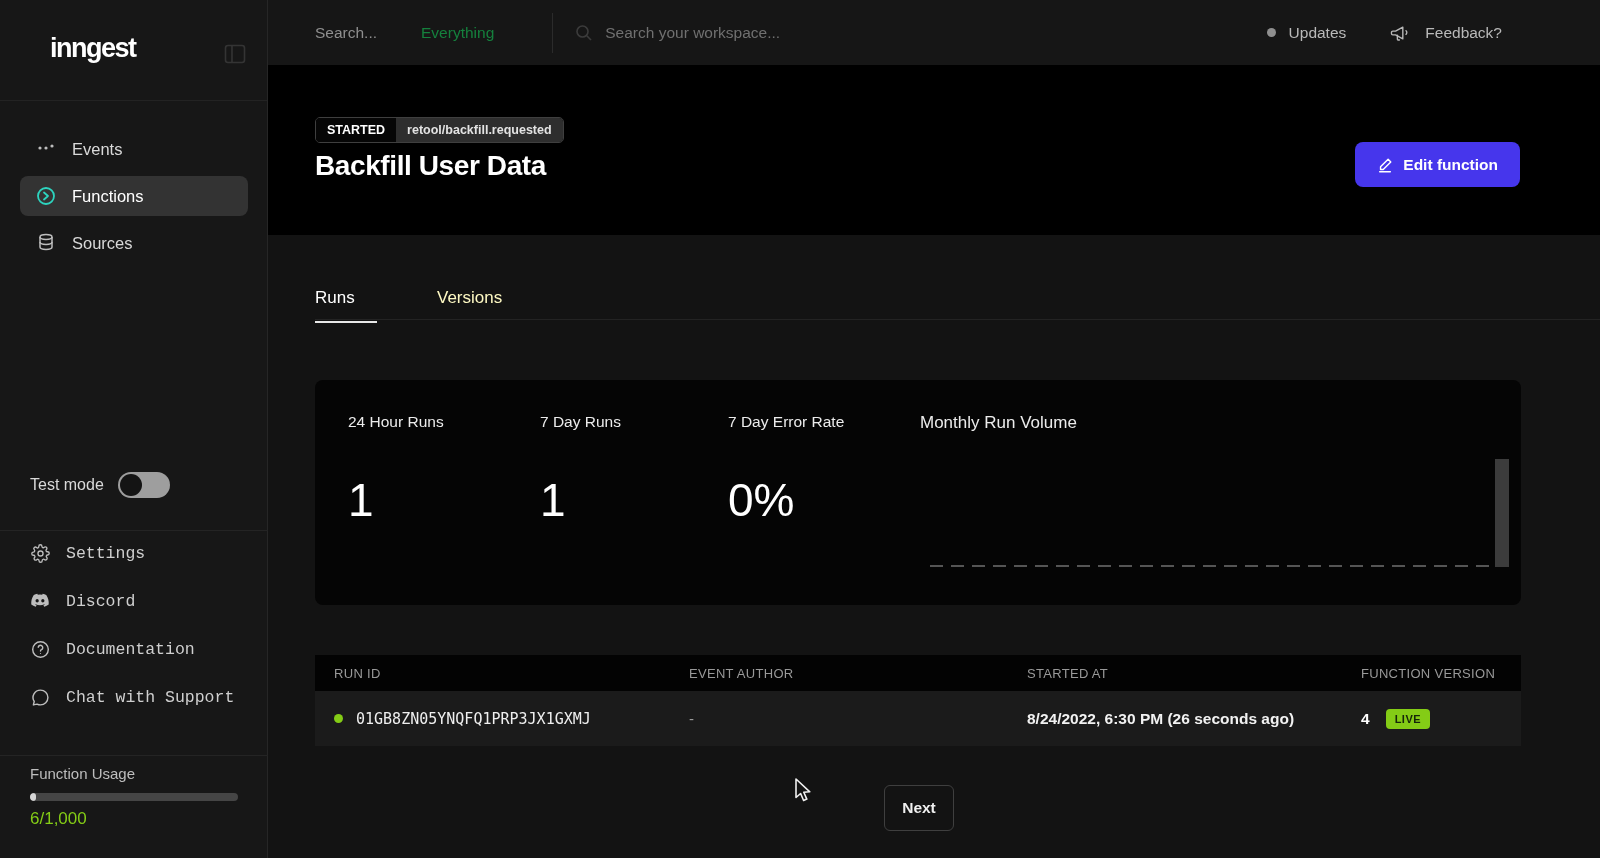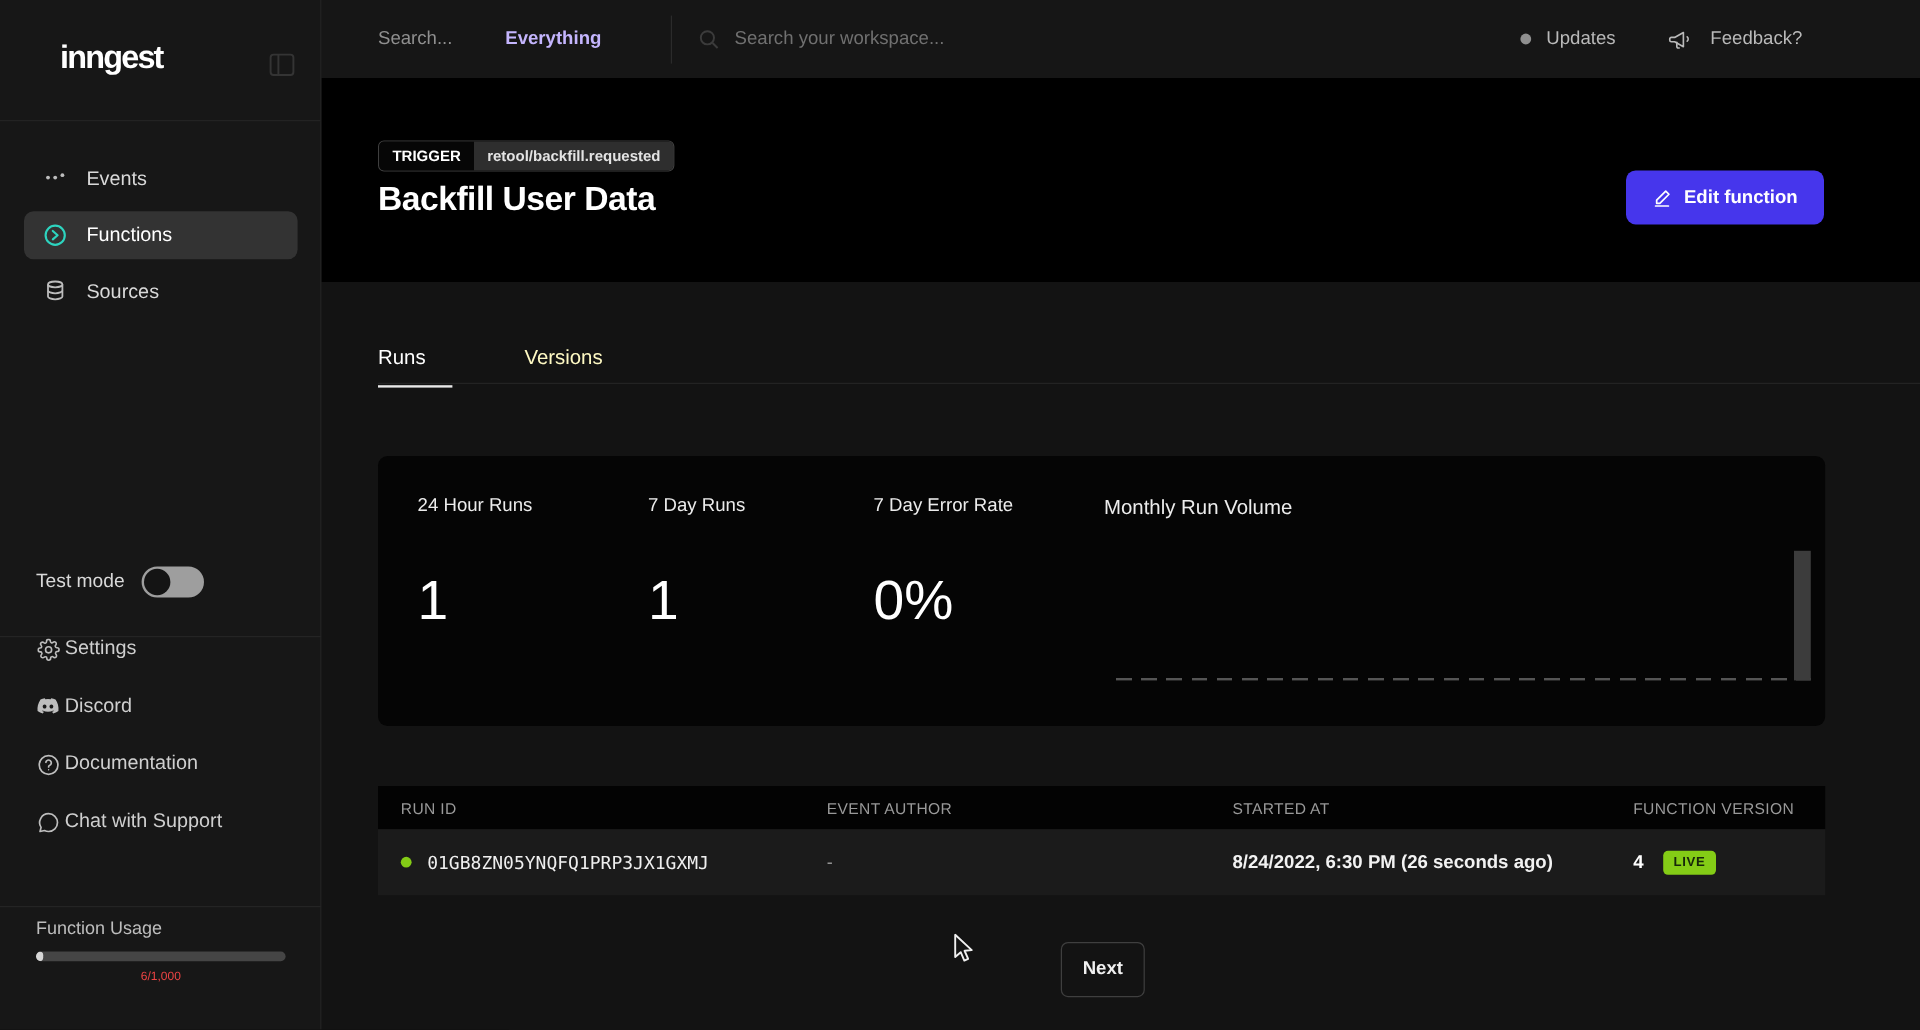--- a/index.html
+++ b/index.html
@@ -34,36 +34,36 @@
   .nav-icon { width:20px; height:20px; display:flex; align-items:center; justify-content:center; flex:0 0 20px; }
 
   .test-mode { position:absolute; left:30px; top:472px; display:flex; align-items:center; gap:14px; }
   .test-mode-label { font-size:16px; color:#d9d9d9; }
   .toggle { width:52px; height:26px; background:#9e9e9e; border-radius:13px; position:relative; cursor:pointer; }
   .toggle .knob { position:absolute; left:2px; top:2px; width:22px; height:22px; border-radius:50%; background:#141414; }
 
   .side-divider { position:absolute; left:0; width:268px; border-top:1px solid #242424; }
   .footer-item {
     position:absolute; left:20px; width:228px; height:44px;
-    display:flex; gap:4px; padding:0 10px;
-    color:#cfcfcf; font-size:16.5px; cursor:pointer;
+    display:flex; align-items:center; gap:16px; padding:0 10px;
+    color:#cfcfcf; font-size:16.5px; cursor:pointer;font-family:Liberation Mono, monospace;
   }
   .usage { position:absolute; left:30px; top:765px; width:208px; }
   .usage-label { font-size:15px; color:#bdbdbd; }
   .usage-bar { margin-top:11px; height:8px; border-radius:4px; background:#454545; overflow:hidden; position:relative; }
   .usage-fill { position:absolute; left:0; top:0; bottom:0; background:#d6d6d6; border-radius:4px; }
-  .usage-value { margin-top:8px; text-align:center; font-size:10px; color:#ef4444; }
+  .usage-value { margin-top:8px; text-align:left; font-size:17px; color:#84cc16; }
 
   
   .topbar {
     position:absolute; left:268px; top:0; width:1332px; height:65px;
     background:#161616; display:flex; align-items:center;
   }
   .search-trigger { margin-left:47px; font-size:15.5px; color:#8f8f8f; cursor:pointer; }
-  .search-scope { margin-left:44px; font-size:15.5px; font-weight:700; color:#c4b5fd; cursor:pointer; }
+  .search-scope { margin-left:44px; font-size:15.5px; font-weight:400; color:#15803d; cursor:pointer; }
   .topbar-divider { margin-left:58px; width:1px; height:40px; background:#2b2b2b; }
   .ws-search { display:flex; align-items:center; margin-left:22px; gap:12px; flex:1; }
   .ws-search .sicon { opacity:.22; }
   .ws-input {
     background:transparent; border:none; outline:none; color:#d0d0d0;
     font-size:15.5px; font-family:"Liberation Sans", sans-serif; width:420px;
   }
   .ws-input::placeholder { color:#707070; }
   .topbar-right { display:flex; align-items:center; gap:44px; padding-right:98px; }
   .topbar-link { display:flex; align-items:center; gap:13px; color:#b9b9b9; font-size:15.5px; cursor:pointer; }
@@ -272,21 +272,21 @@
           <path d="M17.5 8.5 c 1.2 1 1.2 3 0 4" stroke-linecap="round"></path>
         </svg>
       </span>
       <span>Feedback?</span>
     </div>
   </div>
 </div>
 
 <div class="fn-header">
   <div class="trigger-badge">
-    <span class="t-left">TRIGGER</span>
+    <span class="t-left">STARTED</span>
     <span class="t-right">retool/backfill.requested</span>
   </div>
   <div class="fn-title">Backfill User Data</div>
   <button class="edit-btn">
     <span>
       <svg width="16" height="16" viewBox="0 0 18 18" fill="none" stroke="#fff" stroke-width="1.6">
         <path d="M12.5 2.5 l3 3 L7 14 H4 v-3 z" stroke-linejoin="round"></path>
         <line x1="3" y1="16.5" x2="15" y2="16.5" stroke-linecap="round"></line>
       </svg>
     </span>

